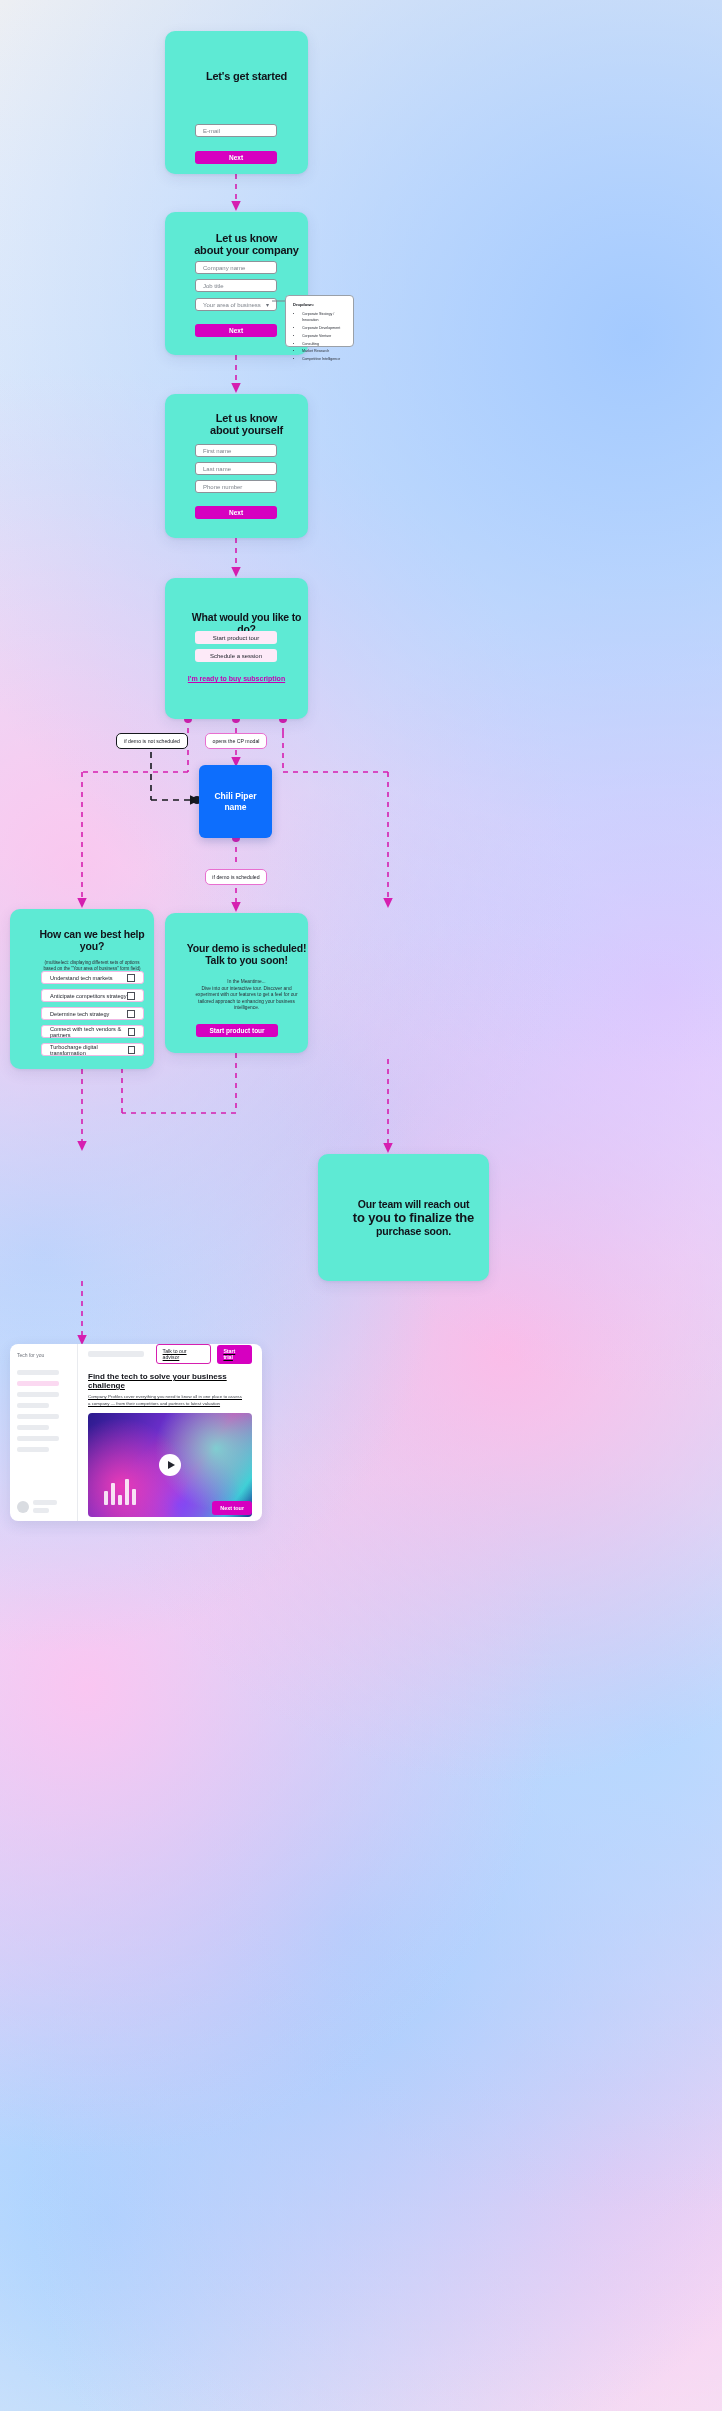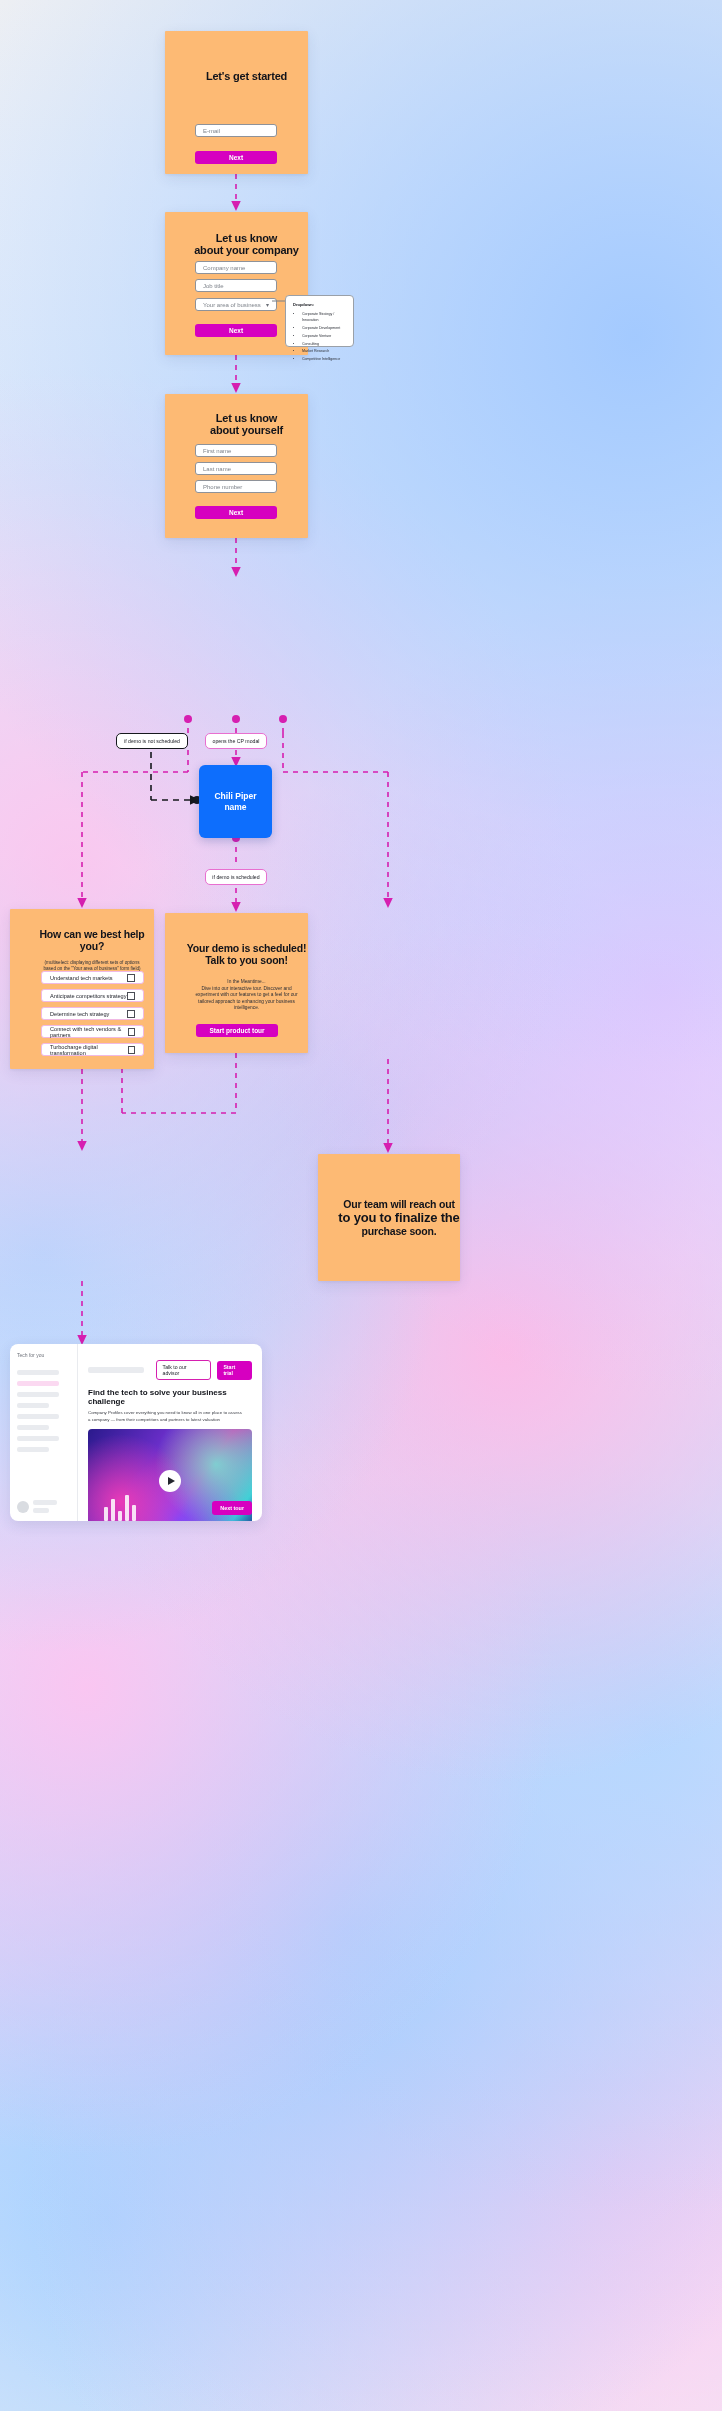--- a/index.html
+++ b/index.html
@@ -24,22 +24,22 @@
       radial-gradient(circle at 48% 80%, rgba(160,205,255,0.95) 0%, rgba(160,205,255,0) 28%),
       radial-gradient(circle at 85% 90%, rgba(255,200,240,0.9) 0%, rgba(255,200,240,0) 26%),
       radial-gradient(circle at 15% 92%, rgba(170,210,255,0.9) 0%, rgba(170,210,255,0) 26%),
       linear-gradient(180deg,#eff0f3 0%,#e7eef9 8%,#dce9fb 20%,#e9e4fb 34%,#dfeaff 46%,#e6e3fb 58%,#e2ecfd 70%,#edE2fa 82%,#e3ecfd 92%,#eef1f6 100%);
   }
   .layer { position: absolute; inset: 0; }
   svg.edges { position: absolute; inset: 0; width: 722px; height: 2411px; overflow: visible; }
 
   .card {
     position: absolute;
-    background: #fdba74;
-    border-radius: 1px;
+    background: #5eead4;
+    border-radius: 10px;
     box-shadow: 0 4px 14px rgba(40,60,110,0.10), 0 1px 3px rgba(40,60,110,0.08);
     padding-left: 20px;
   }
   .title {
     font-weight: bold; color: #11131a; text-align: center;
     letter-spacing: -0.2px;
   }
   .field {
     border: 1px solid #8e9299; border-radius: 3px;
     background: #fff; color: #7e838b;
@@ -83,21 +83,21 @@
 
   .link-buy {
     color: #c500b4; font-weight: bold; text-decoration: underline;
     text-align: center;
   }
 
   
   .tour { position: absolute; background:#fff; border-radius: 8px; overflow: hidden;
           box-shadow: 0 4px 14px rgba(40,60,110,0.12); display:flex; }
   .tour-side { width: 68px; border-right: 1px solid #e9ebef; padding: 8px 7px; position: relative; }
-  .tour-main { flex: 1; position: relative; padding: 16px 10px; }
+  .tour-main { flex: 1; position: relative; padding: 0 10px; text-decoration: underline; }
   .skel { background: #e9ebef; border-radius: 2px; height: 5px; margin-bottom: 6px; }
   .skel.pink { background: #fbd9f1; }
   .skel.sm { width: 60%; }
   .skel.md { width: 80%; }
   .tour-label { color:#70747c; font-size:5px; }
   .avatar { width:12px; height:12px; border-radius:50%; background:#d9dce1; }
   .media { border-radius: 4px; height: 104px; position: relative; overflow: hidden;
     background:
       radial-gradient(circle at 20% 70%, rgba(255,60,180,0.85) 0%, rgba(255,60,180,0) 45%),
       radial-gradient(circle at 78% 34%, rgba(110,240,215,0.8) 0%, rgba(110,240,215,0) 42%),
@@ -227,20 +227,26 @@
 
   <div class="card" style="left:165px; top:394px; width:143px; height:144px;">
     <div class="title" style="font-size:11px; margin-top:18px;">Let us know</div>
     <div class="title" style="font-size:11px;">about yourself</div>
     <div class="field" style="position:absolute; left:30px; top:50px; width:82px; height:13px; font-size:6px;">First name</div>
     <div class="field" style="position:absolute; left:30px; top:68px; width:82px; height:13px; font-size:6px;">Last name</div>
     <div class="field" style="position:absolute; left:30px; top:86px; width:82px; height:13px; font-size:6px;">Phone number</div>
     <div class="btn-magenta" style="position:absolute; left:30px; top:112px; width:82px; height:13px; font-size:6.5px;">Next</div>
   </div>
 
+  <div class="card" style="left:165px; top:578px; width:143px; height:141px;">
+    <div class="title" style="font-size:10.5px; margin-top:33px;">What would you like to do?</div>
+    <div class="btn-pink" style="position:absolute; left:30px; top:53px; width:82px; height:13px; font-size:6px;">Start product tour</div>
+    <div class="btn-pink" style="position:absolute; left:30px; top:71px; width:82px; height:13px; font-size:6px;">Schedule a session</div>
+    <div class="link-buy" style="position:absolute; left:0; right:0; top:97px; font-size:7px;">I'm ready to buy subscription</div>
+  </div>
 
   <div class="tag black" style="left:116px; top:733px; width:72px; height:16px; font-size:5.2px;">if demo is not scheduled</div>
   <div class="tag pink" style="left:205px; top:733px; width:62px; height:16px; font-size:5.2px;">opens the CP modal</div>
   <div class="tag pink" style="left:205px; top:869px; width:62px; height:16px; font-size:5.2px;">if demo is scheduled</div>
 
   <div class="cp-modal" style="left:199px; top:765px; width:73px; height:73px; font-size:8.5px;">
     <div>
       <div>Chili Piper</div>
       <div>name</div>
     </div>
@@ -279,21 +285,21 @@
       <span class="cbx"></span>
     </div>
     <div class="btn-pink-b" style="position:absolute; left:31px; top:134px; width:103px; height:13px; font-size:5.6px;">
       <span>Turbocharge digital transformation</span>
       <span class="cbx"></span>
     </div>
   </div>
 
 
 
-  <div class="card" style="left:318px; top:1154px; width:142px; height:127px;">
+  <div class="card" style="left:318px; top:1154px; width:171px; height:127px;">
     <div class="title" style="font-size:10.5px; margin-top:44px;">Our team will reach out</div>
     <div class="title" style="font-size:13px;">to you to finalize the</div>
     <div class="title" style="font-size:10.5px;">purchase soon.</div>
   </div>
 
   <div class="tour" style="left:10px; top:1344px; width:252px; height:177px;">
     <div class="tour-side">
       <div class="tour-label">Tech for you</div>
       <div style="margin-top:12px;">
         <div class="skel md"></div>

